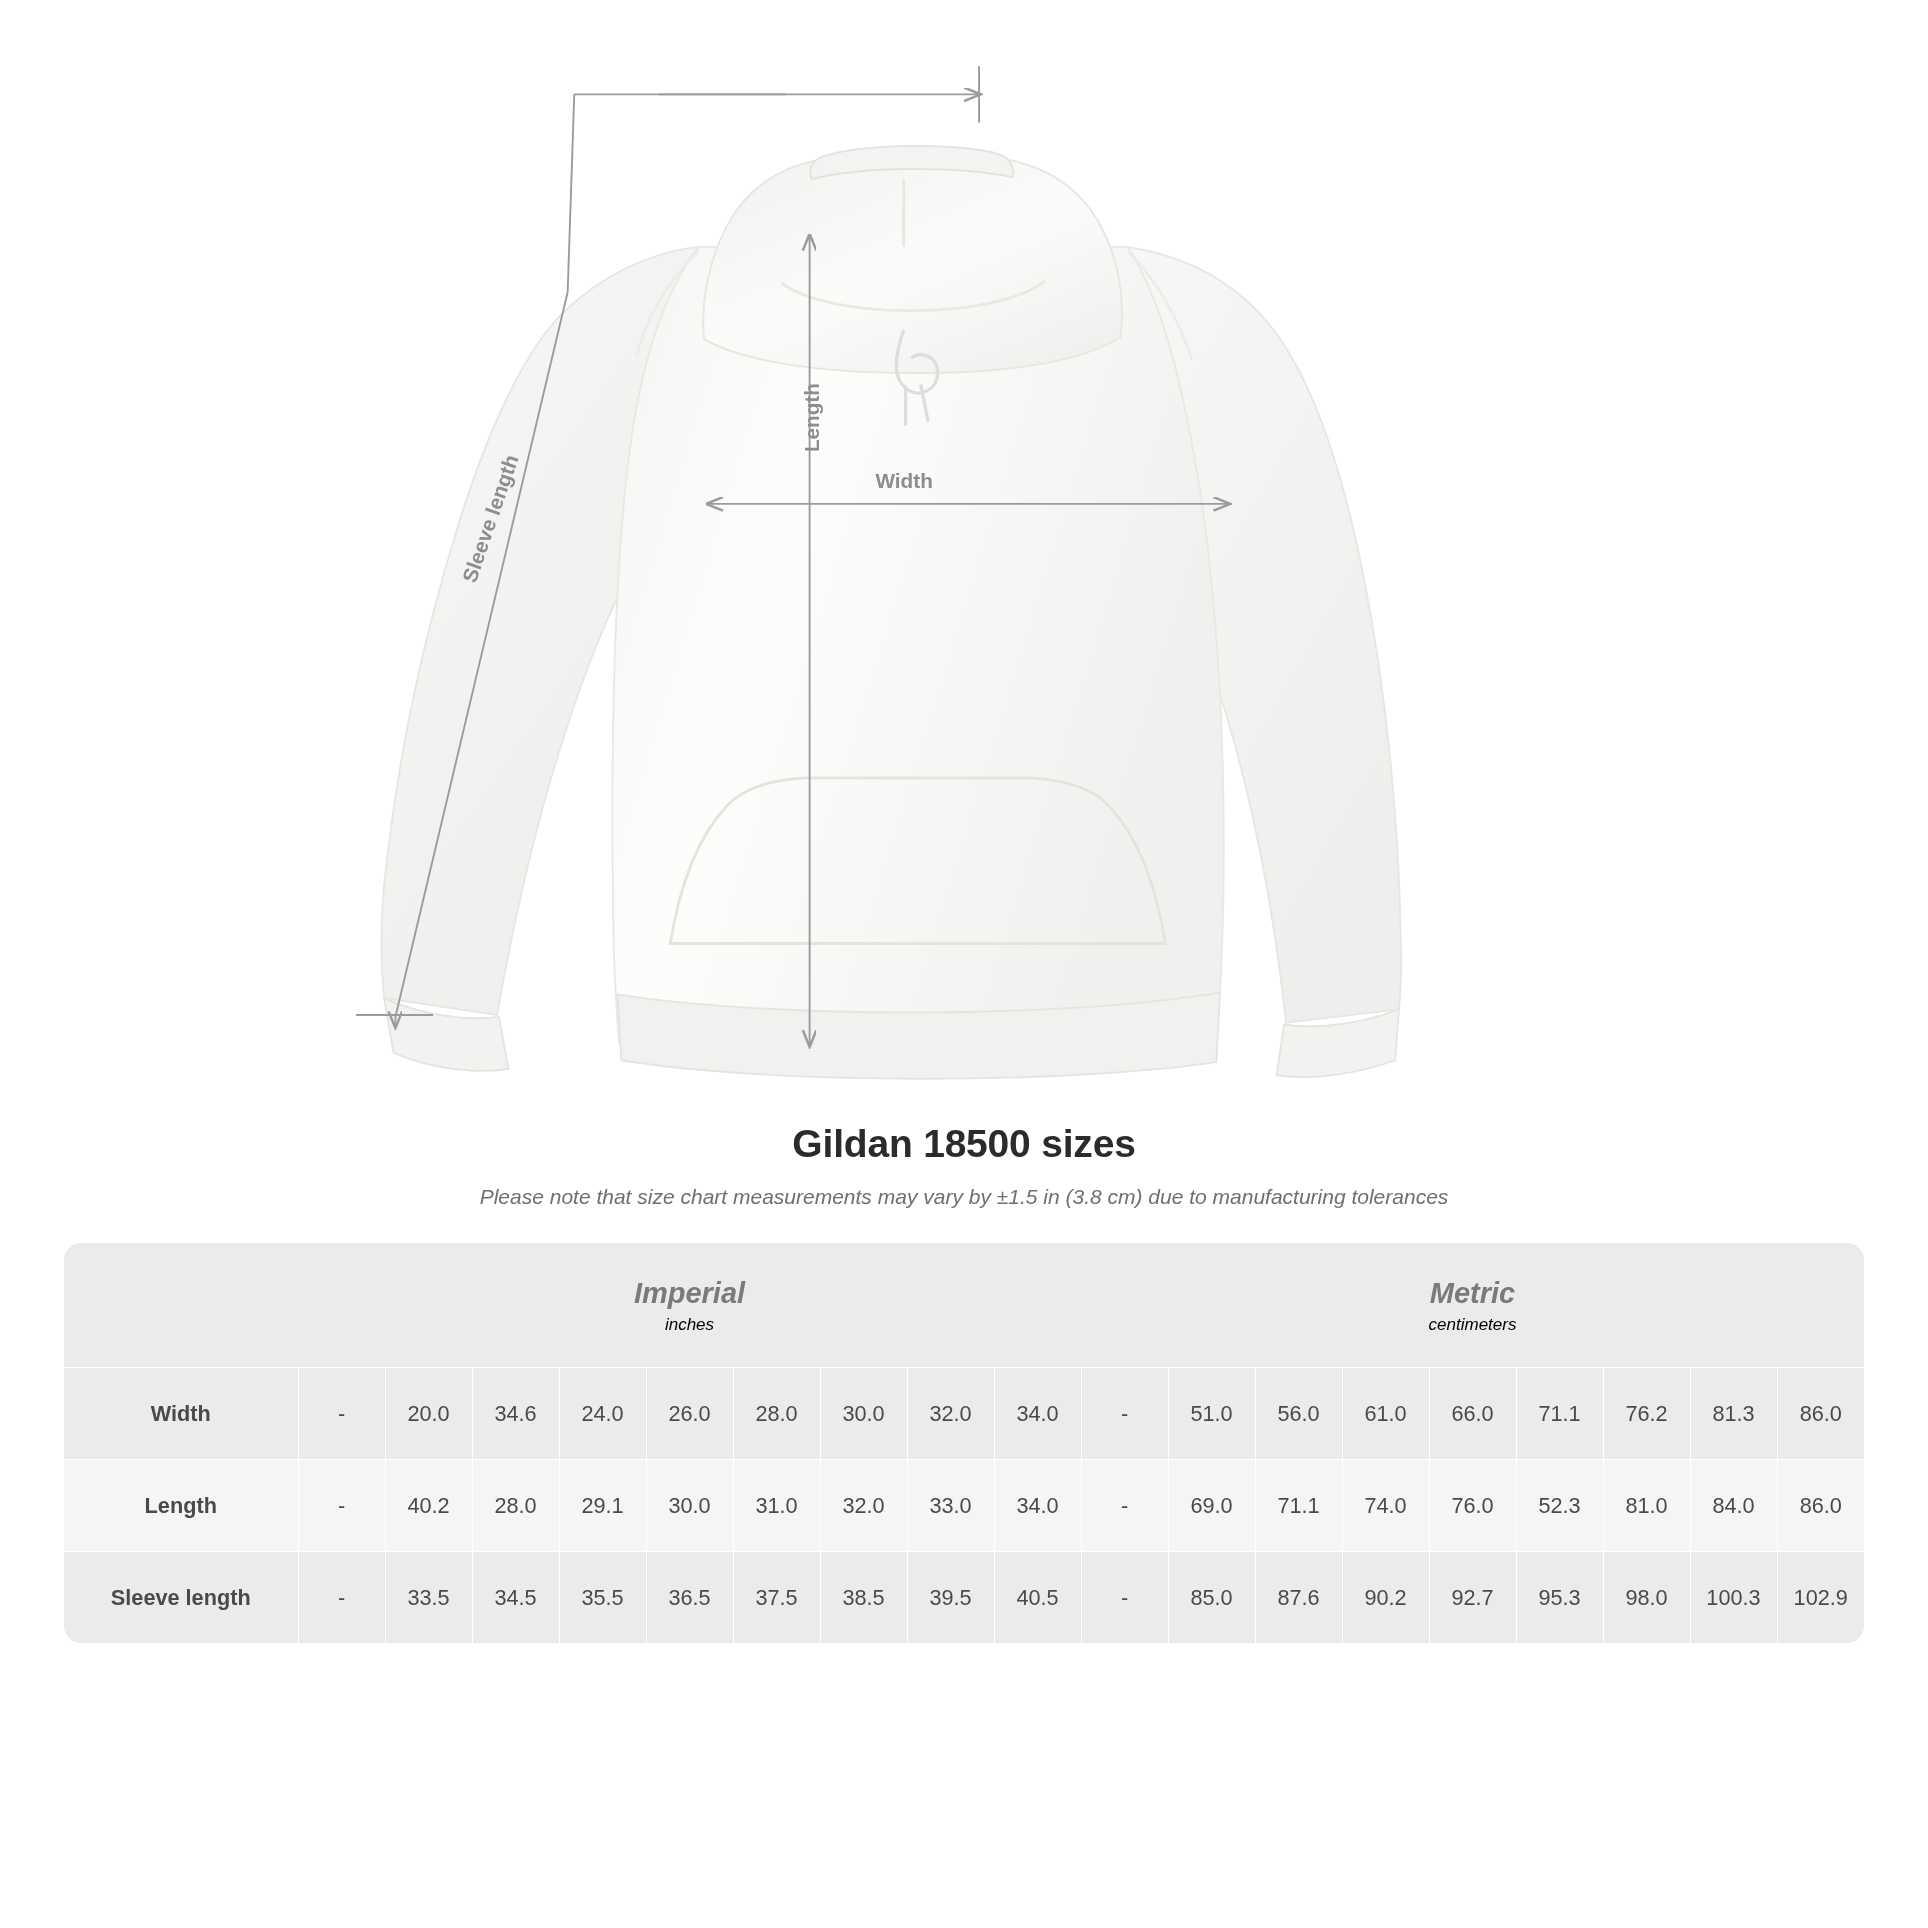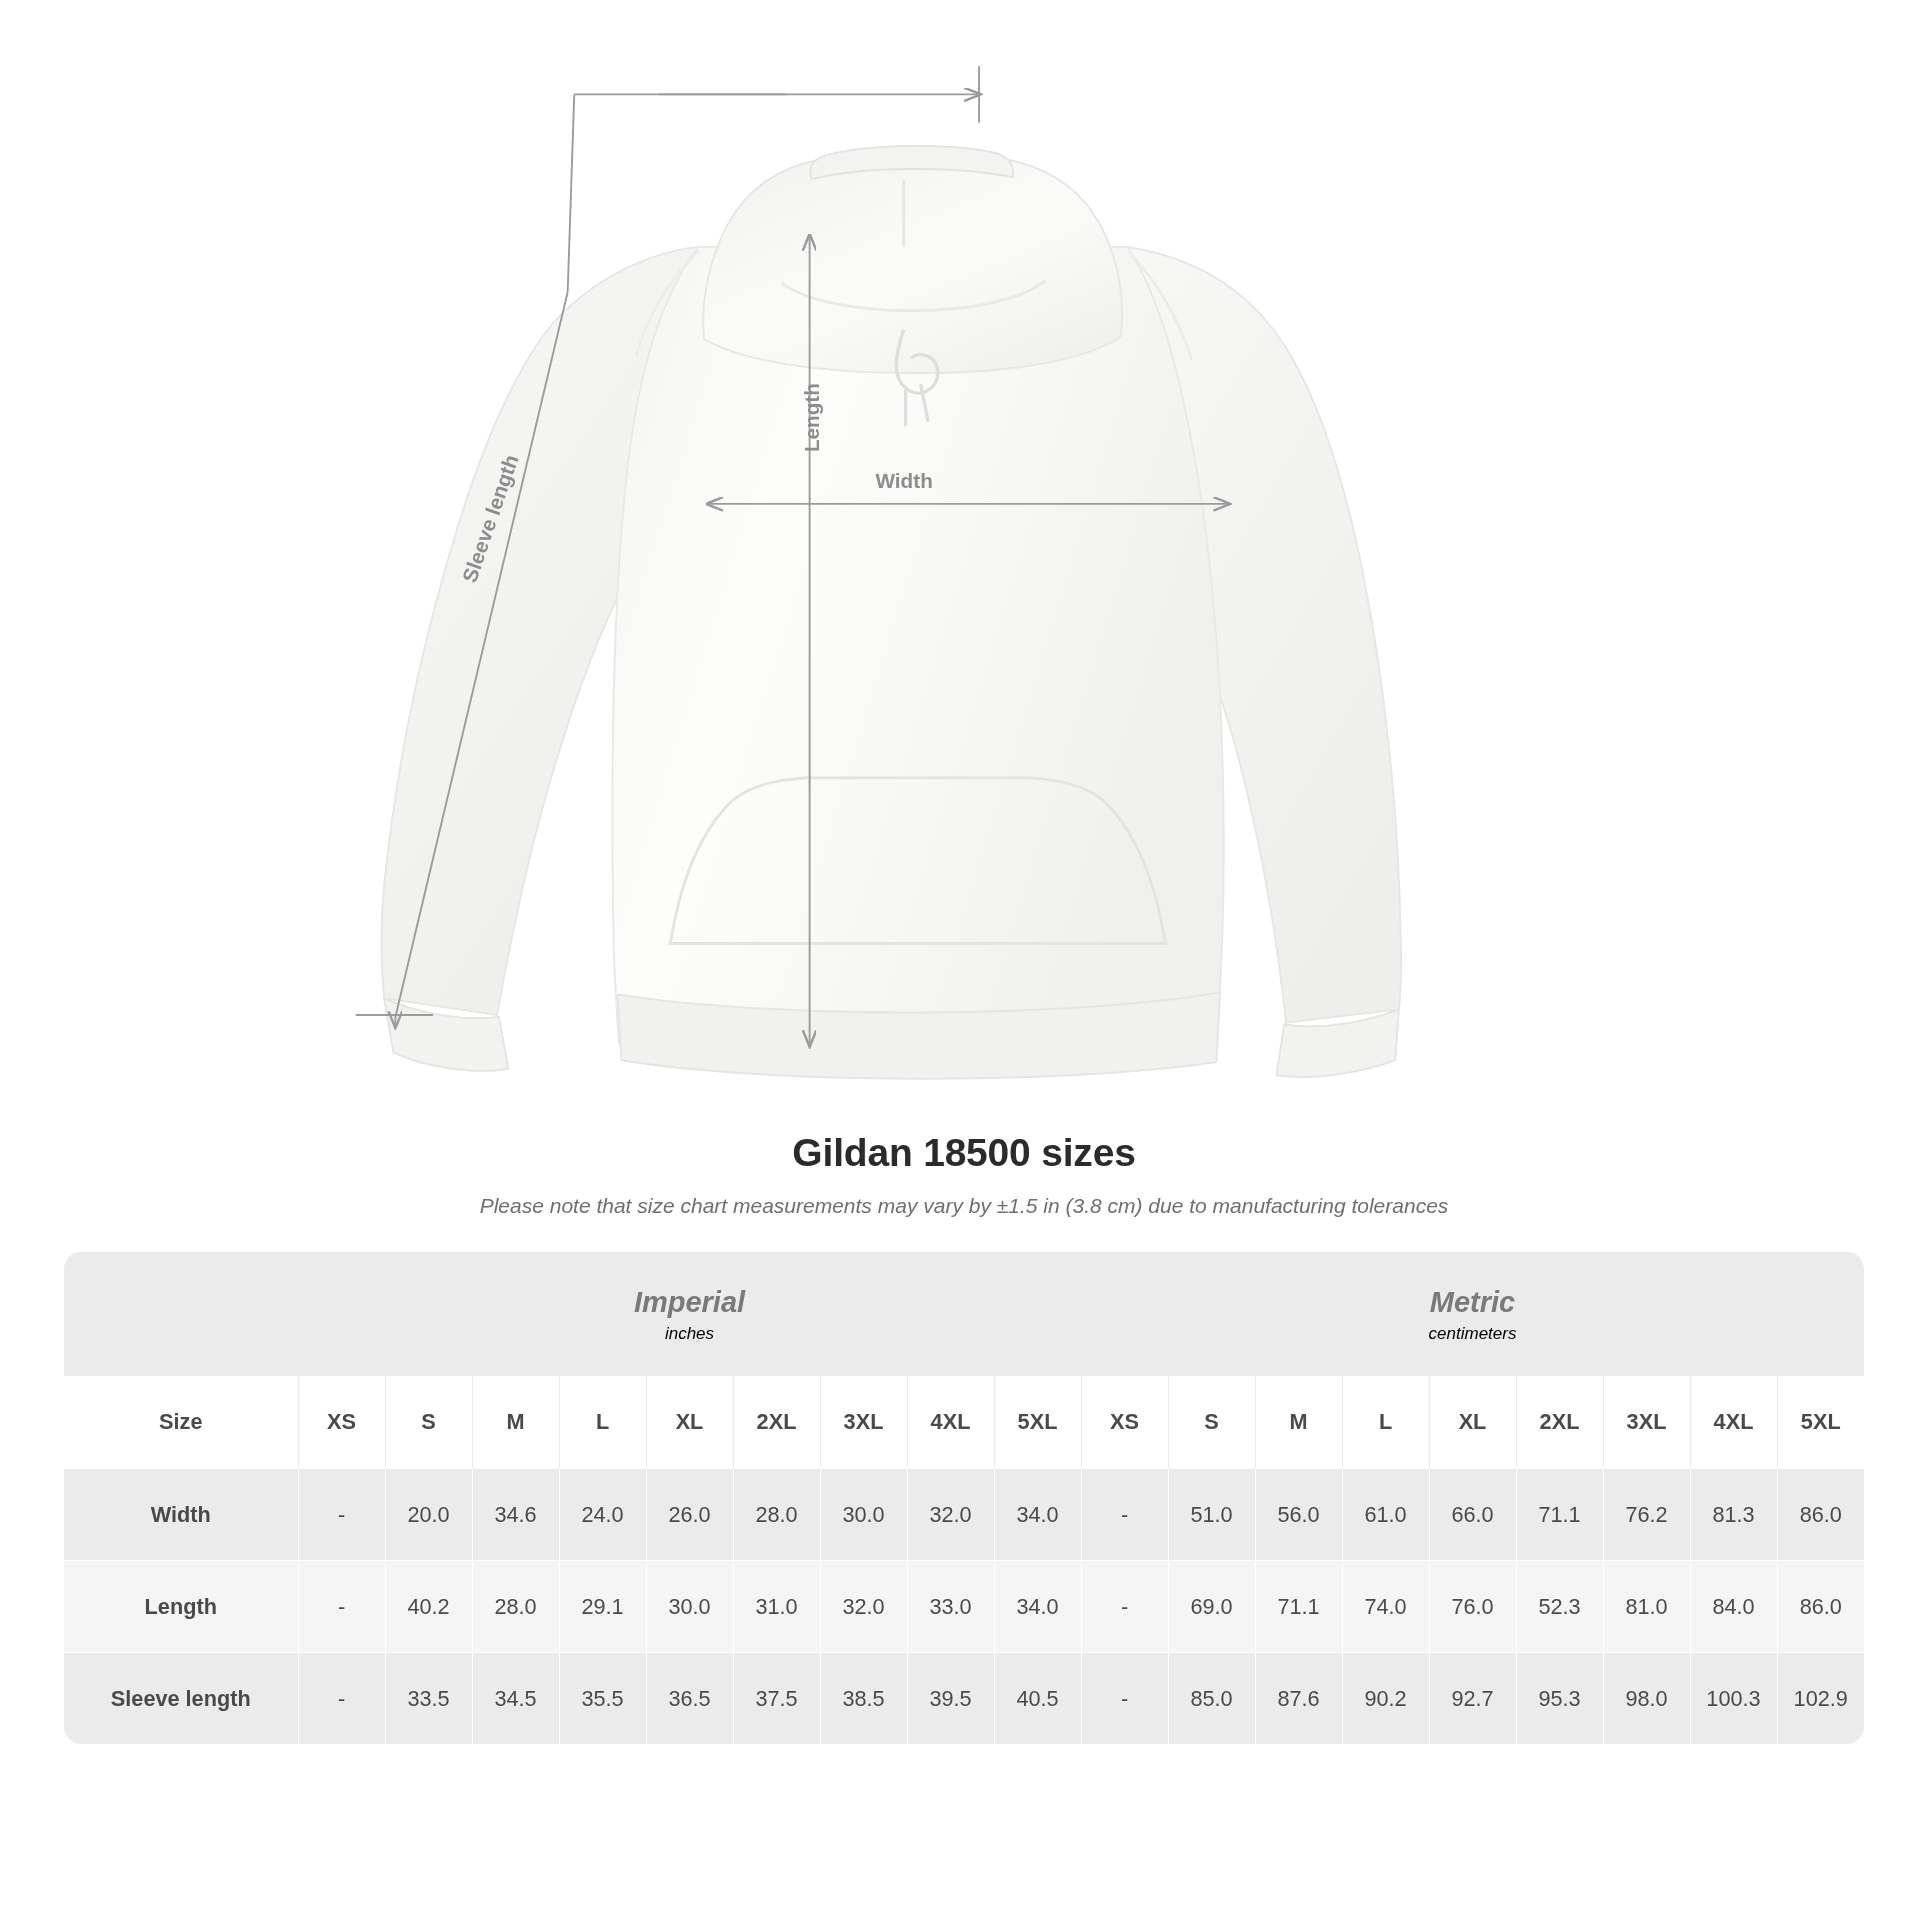--- a/index.html
+++ b/index.html
@@ -29,21 +29,21 @@
   }
   .illo-svg {
     position: absolute;
     left: 0;
     top: 0;
   }
 
   
   .title-block {
     text-align: center;
-    margin-top: 15px;
+    margin-top: 6px;
   }
   .chart-title {
     font-size: 39px;
     font-weight: bold;
     color: #2b2b2b;
     letter-spacing: -0.2px;
     margin: 0;
   }
   .chart-note {
     font-size: 21px;
@@ -260,41 +260,20 @@
           <td colspan="9">
             <div class="unit-title">Imperial</div>
             <div class="unit-sub">inches</div>
           </td>
           <td colspan="9">
             <div class="unit-title">Metric</div>
             <div class="unit-sub">centimeters</div>
           </td>
         </tr>
 
-        <tr class="size-row">
-          <td class="row-label">Size</td>
-          <td>XS</td>
-          <td>S</td>
-          <td>M</td>
-          <td>L</td>
-          <td>XL</td>
-          <td>2XL</td>
-          <td>3XL</td>
-          <td>4XL</td>
-          <td>5XL</td>
-          <td>XS</td>
-          <td>S</td>
-          <td>M</td>
-          <td>L</td>
-          <td>XL</td>
-          <td>2XL</td>
-          <td>3XL</td>
-          <td>4XL</td>
-          <td>5XL</td>
-        </tr>
 
         <tr class="data-row shade">
           <td class="row-label">Width</td>
           <td>-</td>
           <td>20.0</td>
           <td>34.6</td>
           <td>24.0</td>
           <td>26.0</td>
           <td>28.0</td>
           <td>30.0</td>

